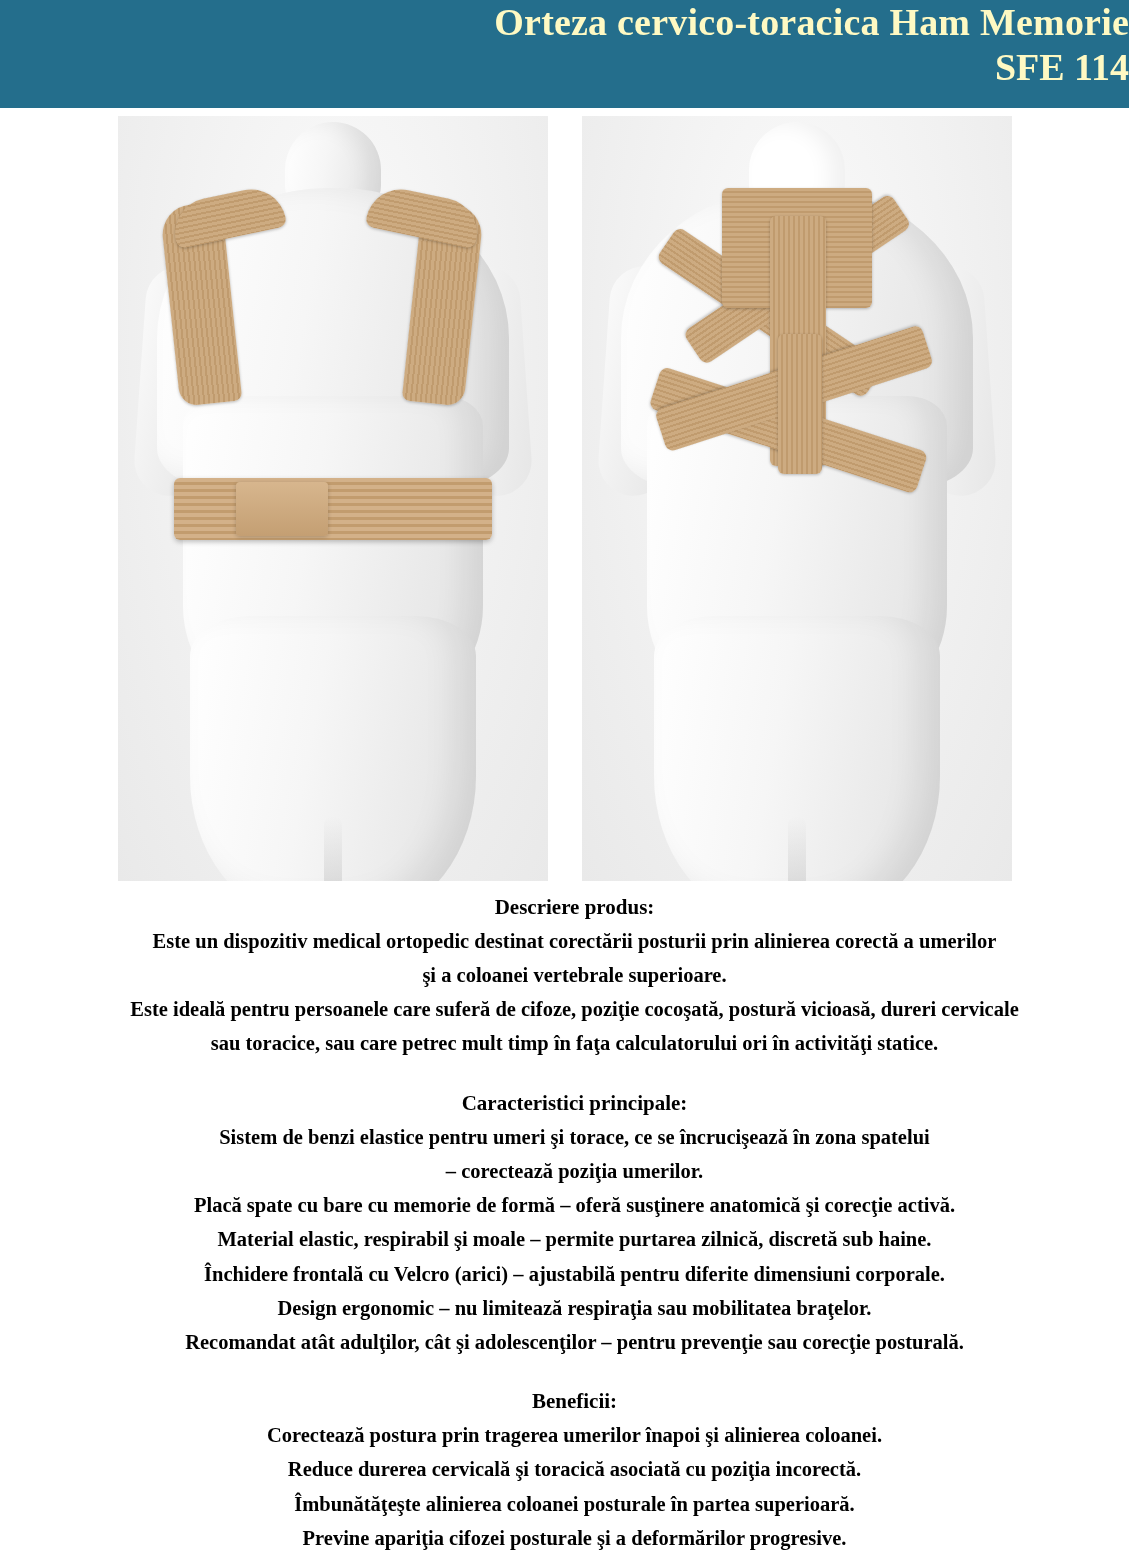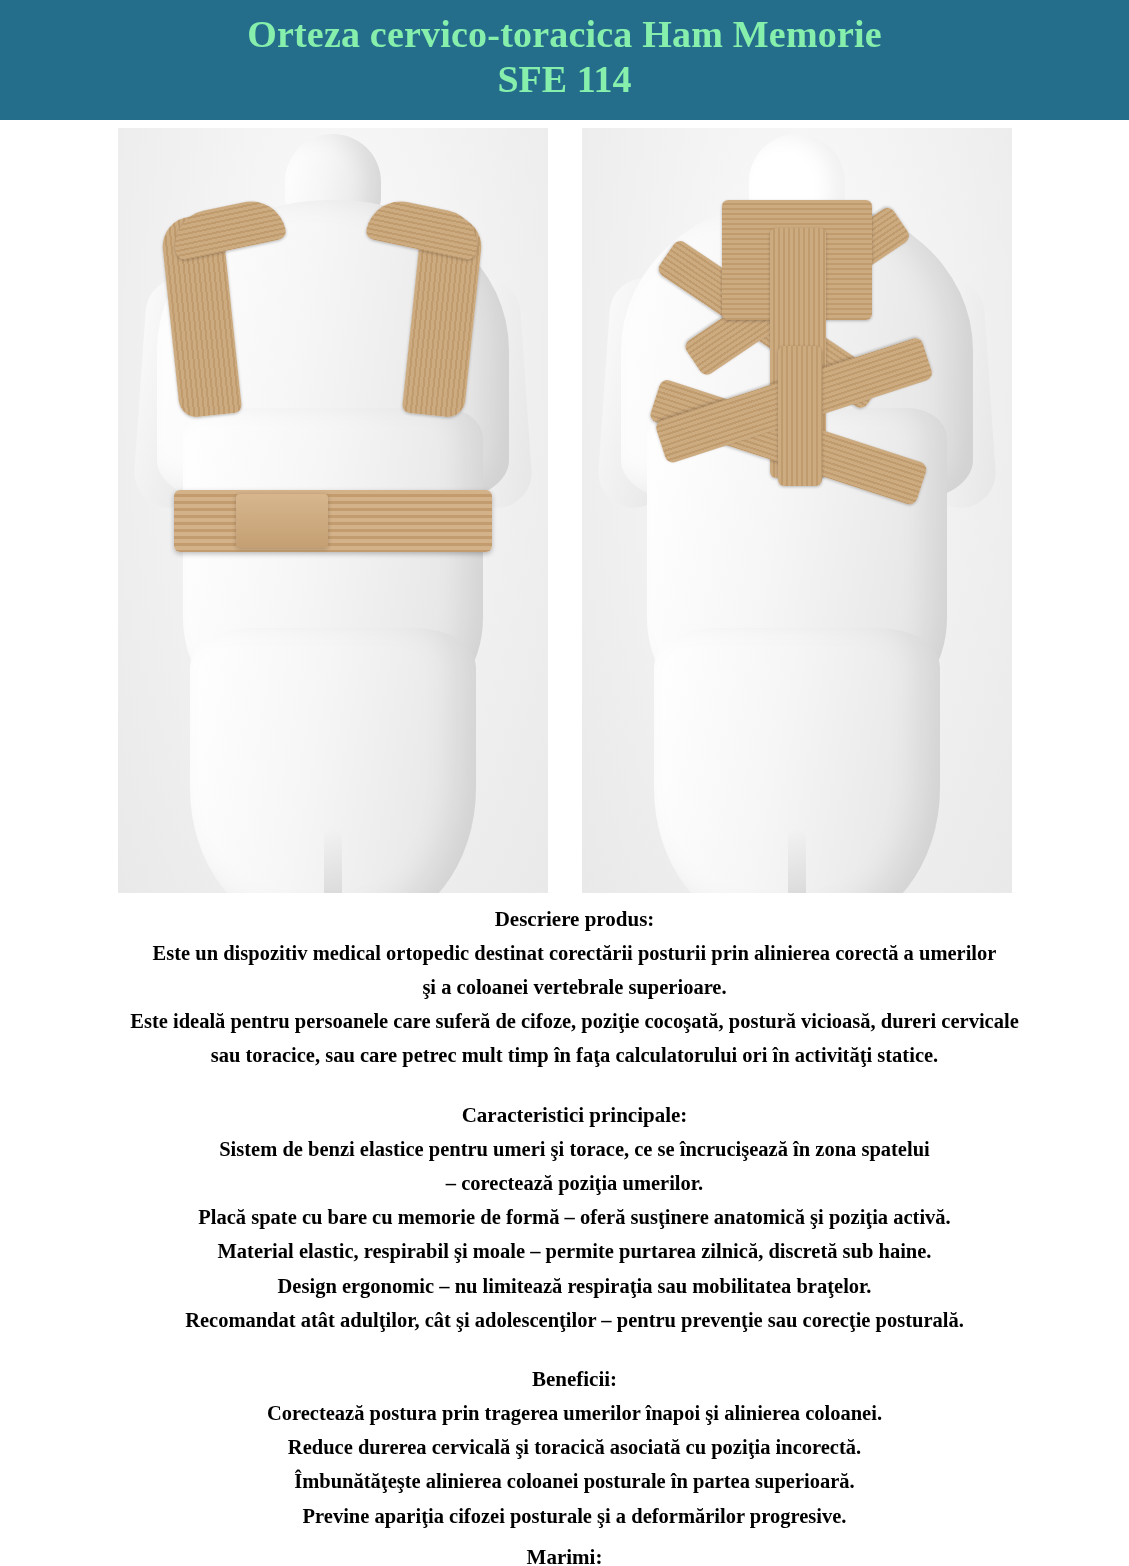--- a/index.html
+++ b/index.html
@@ -12,23 +12,23 @@
     height: 1566px;
     font-family: "Liberation Serif", serif;
     color: #000000;
     overflow: hidden;
     position: relative;
   }
 
   
   .header {
     background: #246e8c;
-    color: #86efac;
-    text-align: center;
-    padding: 12px 0 18px 0;
+    color: #fef9c3;
+    text-align: right;
+    padding: 0 0 18px 0;
     line-height: 1.18;
   }
   .header .line1 {
     font-size: 38px;
     font-weight: bold;
     letter-spacing: 0.2px;
   }
   .header .line2 {
     font-size: 38px;
     font-weight: bold;
@@ -238,22 +238,23 @@
   <p class="para bold">Este un dispozitiv medical ortopedic destinat corectării posturii prin alinierea corectă a umerilor</p>
   <p class="para bold">şi a coloanei vertebrale superioare.</p>
   <p class="para bold">Este ideală pentru persoanele care suferă de cifoze, poziţie cocoşată, postură vicioasă, dureri cervicale</p>
   <p class="para bold">sau toracice, sau care petrec mult timp în faţa calculatorului ori în activităţi statice.</p>
 
   <div class="gap"></div>
 
   <div class="sec-title">Caracteristici principale:</div>
   <p class="para bold">Sistem de benzi elastice pentru umeri şi torace, ce se încrucişează în zona spatelui</p>
   <p class="para bold">– corectează poziţia umerilor.</p>
-  <p class="para bold">Placă spate cu bare cu memorie de formă – oferă susţinere anatomică şi poziţia activă.</p>
+  <p class="para bold">Placă spate cu bare cu memorie de formă – oferă susţinere anatomică şi corecţie activă.</p>
   <p class="para bold">Material elastic, respirabil şi moale – permite purtarea zilnică, discretă sub haine.</p>
+  <p class="para bold">Închidere frontală cu Velcro (arici) – ajustabilă pentru diferite dimensiuni corporale.</p>
   <p class="para bold">Design ergonomic – nu limitează respiraţia sau mobilitatea braţelor.</p>
   <p class="para bold">Recomandat atât adulţilor, cât şi adolescenţilor – pentru prevenţie sau corecţie posturală.</p>
 
   <div class="gap"></div>
 
   <div class="sec-title">Beneficii:</div>
   <p class="para bold">Corectează postura prin tragerea umerilor înapoi şi alinierea coloanei.</p>
   <p class="para bold">Reduce durerea cervicală şi toracică asociată cu poziţia incorectă.</p>
   <p class="para bold">Îmbunătăţeşte alinierea coloanei posturale în partea superioară.</p>
   <p class="para bold">Previne apariţia cifozei posturale şi a deformărilor progresive.</p>

